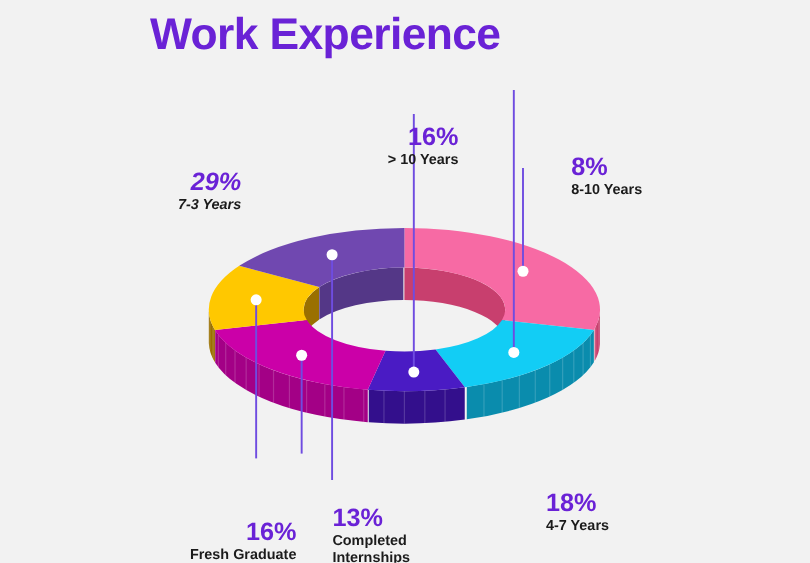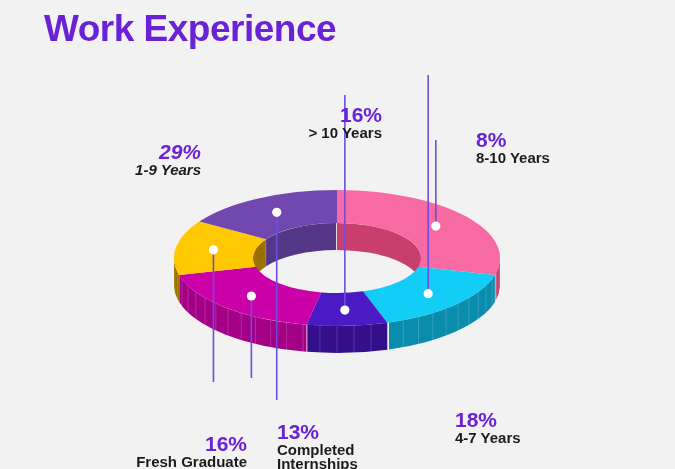--- a/index.html
+++ b/index.html
@@ -17,27 +17,26 @@
   #canvas {
     position: relative;
     width: 675px;
     height: 469px;
   }
   #chart-title {
     position: absolute;
     top: 8px;
     left: 0;
     width: 542px;
-    text-align: left;
+    text-align: center;
     font-size: 37px;
     font-weight: bold;
     color: #6a22d6;
     letter-spacing: -0.5px;
     white-space: nowrap;
-    margin-left: 44px;
   }
   svg.donut-svg {
     position: absolute;
     left: 0;
     top: 0;
     width: 675px;
     height: 469px;
   }
   .callout {
     position: absolute;
@@ -45,21 +44,21 @@
     margin-top: 40px;
   }
   .callout .pct {
     font-size: 21px;
     font-weight: bold;
     color: #6a22d6;
     line-height: 23px;
     display: block;
   }
   .callout .sub {
-    font-size: 15px;
+    font-size: 12px;
     font-weight: bold;
     color: #1b1b1b;
     line-height: 14px;
     display: block;
   }
   .align-right { text-align: right; }
   .align-left  { text-align: left; }
   .align-center { text-align: left; }
 </style>
 </head>
@@ -168,21 +167,21 @@
         <circle cx="251.38" cy="296.02" r="4.6" fill="#ffffff"></circle>
         <line x1="213.46" y1="249.84" x2="213.46" y2="382" stroke="#6f4ce0" stroke-width="1.6"></line>
         <circle cx="213.46" cy="249.84" r="4.6" fill="#ffffff"></circle>
         <line x1="276.74" y1="212.29" x2="276.74" y2="400" stroke="#6f4ce0" stroke-width="1.6"></line>
         <circle cx="276.74" cy="212.29" r="4.6" fill="#ffffff"></circle>
       </g>
   </svg>
 
   <div class="callout align-right" style="left:66px; top:100px; width:135px;font-style:italic;">
     <span class="pct">29%</span>
-    <span class="sub">1-9 Years</span>
+    <span class="sub">7-3 Years</span>
   </div>
 
   <div class="callout align-right" style="left:245px; top:63px; width:137px;">
     <span class="pct">16%</span>
     <span class="sub">&gt; 10 Years</span>
   </div>
 
   <div class="callout align-left" style="left:476px; top:88px; width:140px;">
     <span class="pct">8%</span>
     <span class="sub">8-10 Years</span>

